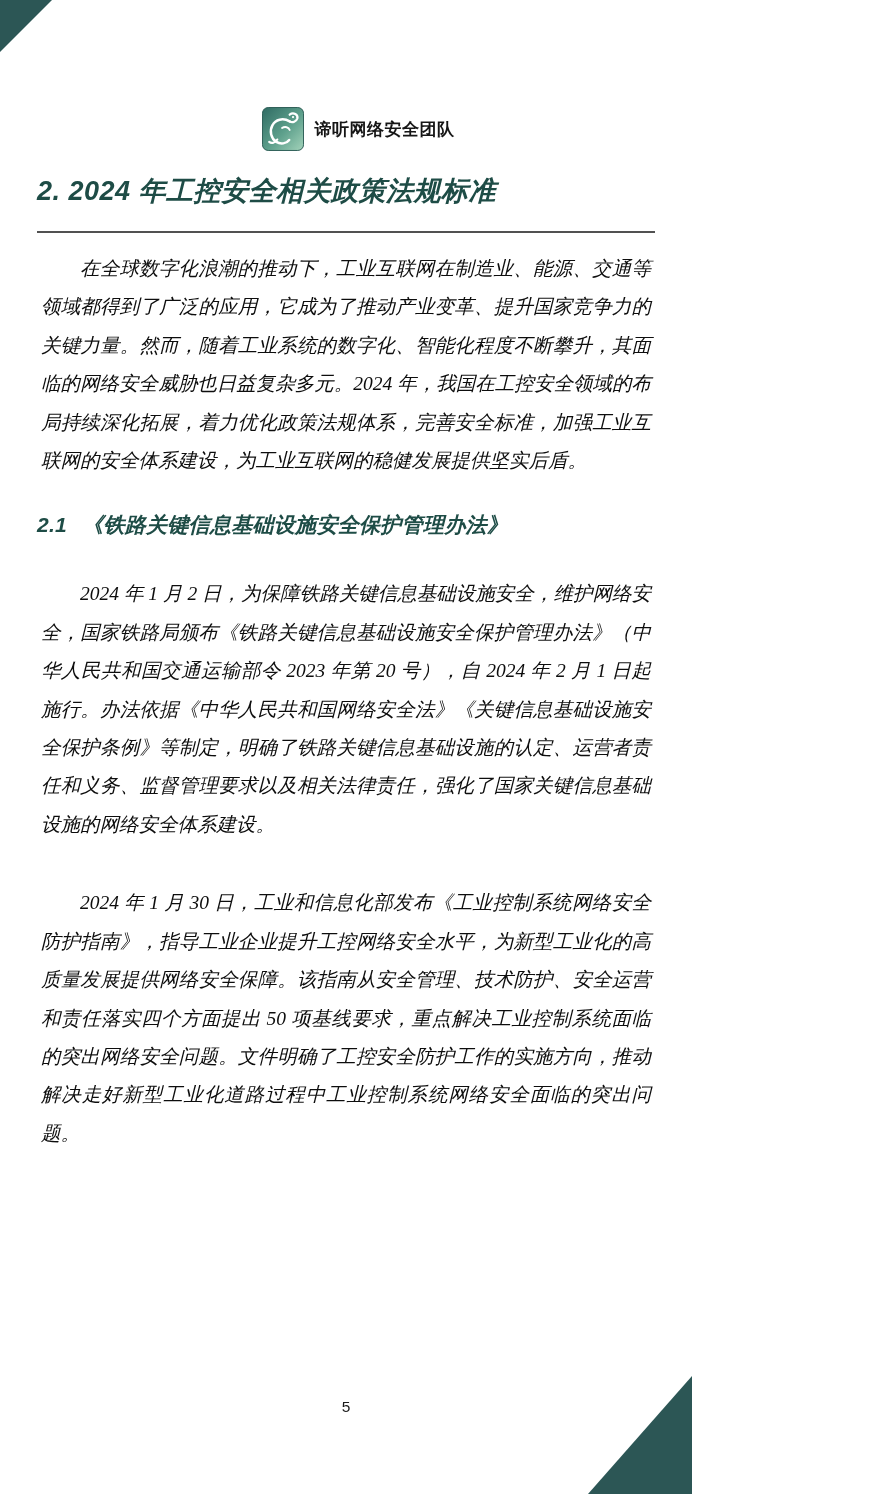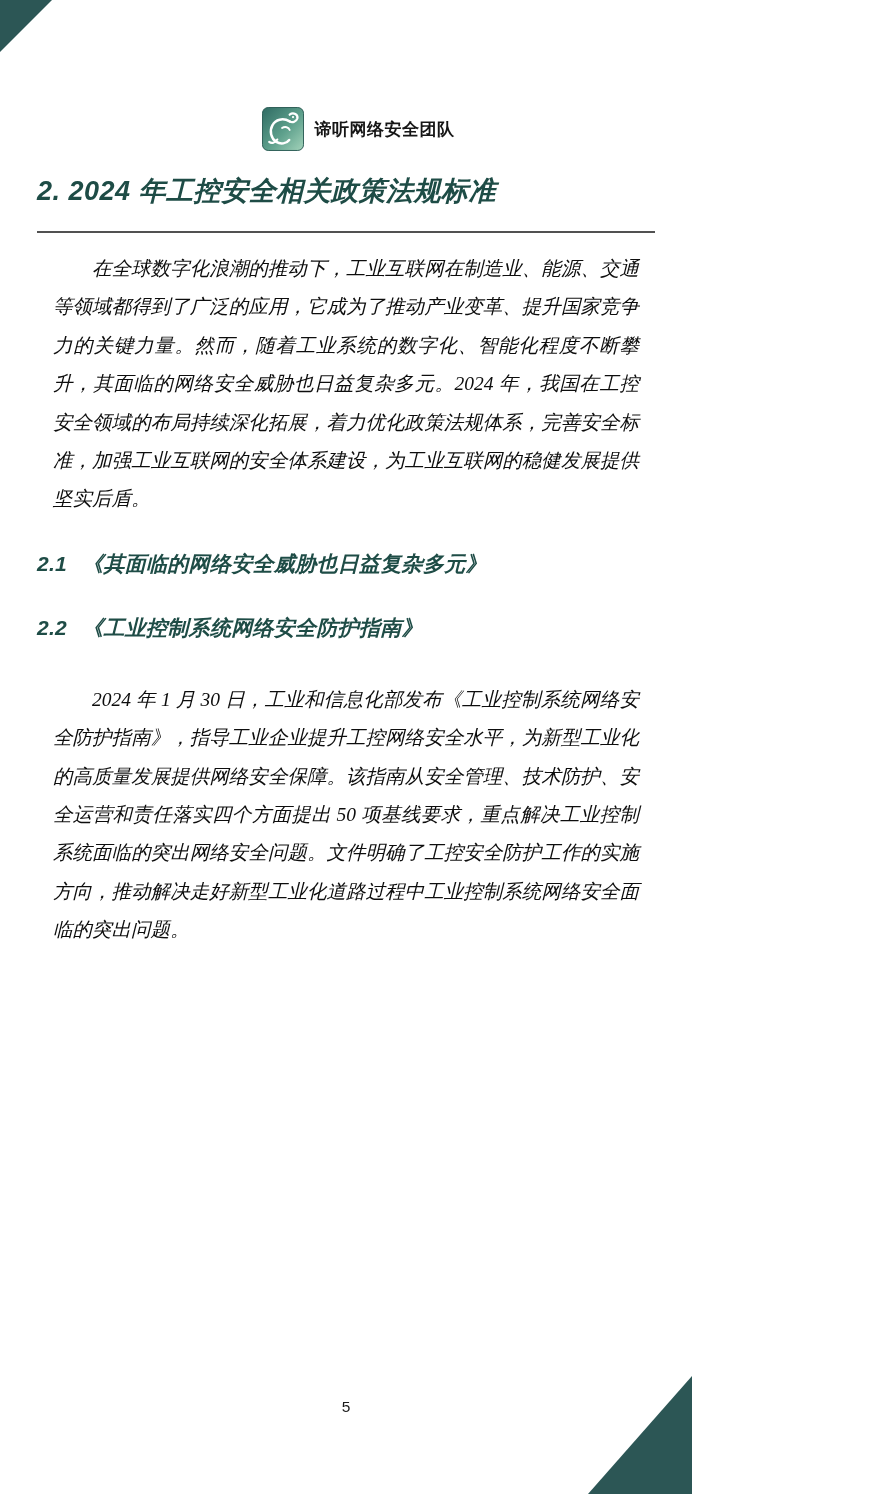--- a/index.html
+++ b/index.html
@@ -44,21 +44,21 @@
     margin:24px 0 0 0;
     font-family:"Liberation Sans","DejaVu Sans",sans-serif;
     font-size:27px;line-height:30px;font-weight:700;
     color:var(--accent);letter-spacing:.5px;
   }
   .rule{
     margin:25px 0 0 0;border:none;height:0;
     border-top:2px solid var(--rule);
   }
   p.body{
-    margin:16px;
+    margin:4px;
     font-size:19.5px;line-height:38.4px;
     text-align:justify;text-indent:2em;
     color:#0d0d0d;
   }
   p.p1{margin-top:17px;}
   p.p2{margin-top:40px;}
   p.s1{margin-top:37px;}
   p.s2{margin-top:40px;}
   h2.sec{
     margin:0;display:flex;align-items:flex-start;
@@ -109,28 +109,25 @@
 
     <h1 class="title">2. 2024 年工控安全相关政策法规标准</h1>
 
     <hr class="rule">
 
     <p class="body p1">在全球数字化浪潮的推动下，工业互联网在制造业、能源、交通等领域都得到了广泛的应用，它成为了推动产业变革、提升国家竞争力的关键力量。然而，随着工业系统的数字化、智能化程度不断攀升，其面临的网络安全威胁也日益复杂多元。2024 年，我国在工控安全领域的布局持续深化拓展，着力优化政策法规体系，完善安全标准，加强工业互联网的安全体系建设，为工业互联网的稳健发展提供坚实后盾。</p>
 
 
     <h2 class="sec h21">
       <span class="num">2.1</span>
-      <span>《其面临的网络安全威胁也日益复杂多元》</span>
+      <span>《铁路关键信息基础设施安全保护管理办法》</span>
     </h2>
 
+    <p class="body s1">2024 年 1 月 2 日，为保障铁路关键信息基础设施安全，维护网络安全，国家铁路局颁布《铁路关键信息基础设施安全保护管理办法》（中华人民共和国交通运输部令 2023 年第 20 号），自 2024 年 2 月 1 日起施行。办法依据《中华人民共和国网络安全法》《关键信息基础设施安全保护条例》等制定，明确了铁路关键信息基础设施的认定、运营者责任和义务、监督管理要求以及相关法律责任，强化了国家关键信息基础设施的网络安全体系建设。</p>
 
-    <h2 class="sec h22">
-      <span class="num">2.2</span>
-      <span>《工业控制系统网络安全防护指南》</span>
-    </h2>
 
     <p class="body s2">2024 年 1 月 30 日，工业和信息化部发布《工业控制系统网络安全防护指南》，指导工业企业提升工控网络安全水平，为新型工业化的高质量发展提供网络安全保障。该指南从安全管理、技术防护、安全运营和责任落实四个方面提出 50 项基线要求，重点解决工业控制系统面临的突出网络安全问题。文件明确了工控安全防护工作的实施方向，推动解决走好新型工业化道路过程中工业控制系统网络安全面临的突出问题。</p>
 
   </div>
 
   <div class="pagenum">5</div>
 
 </div>
 
 </body></html>

